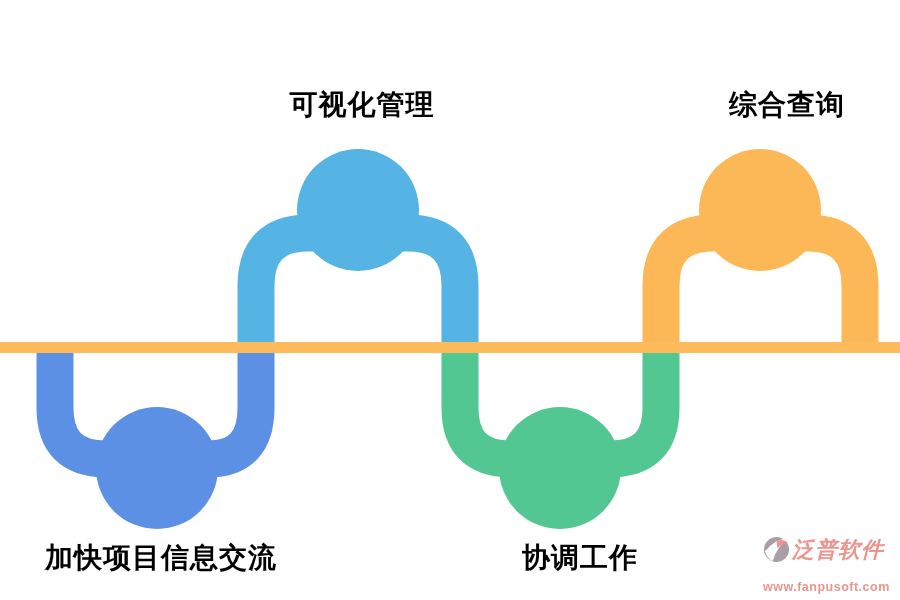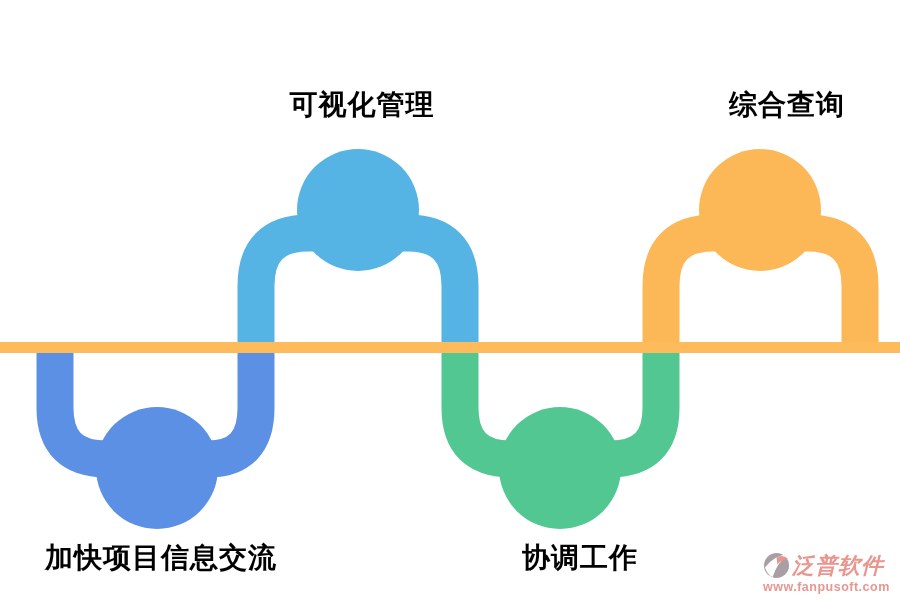--- a/index.html
+++ b/index.html
@@ -60,21 +60,21 @@
     font-weight: 700;
     letter-spacing: 1px;
     line-height: 1;
     white-space: nowrap;
     font-style: italic;
   }
   .brand-url {
     font-size: 12.5px;
     font-weight: 700;
     letter-spacing: 0.5px;
-    margin-top: 1px;
+    margin-top: 17px;
     white-space: nowrap;
   }
 </style>
 </head>
 <body>
 
 <div id="stage">
 
   <svg id="wave-svg" viewBox="0 0 900 600" aria-hidden="true">
 

